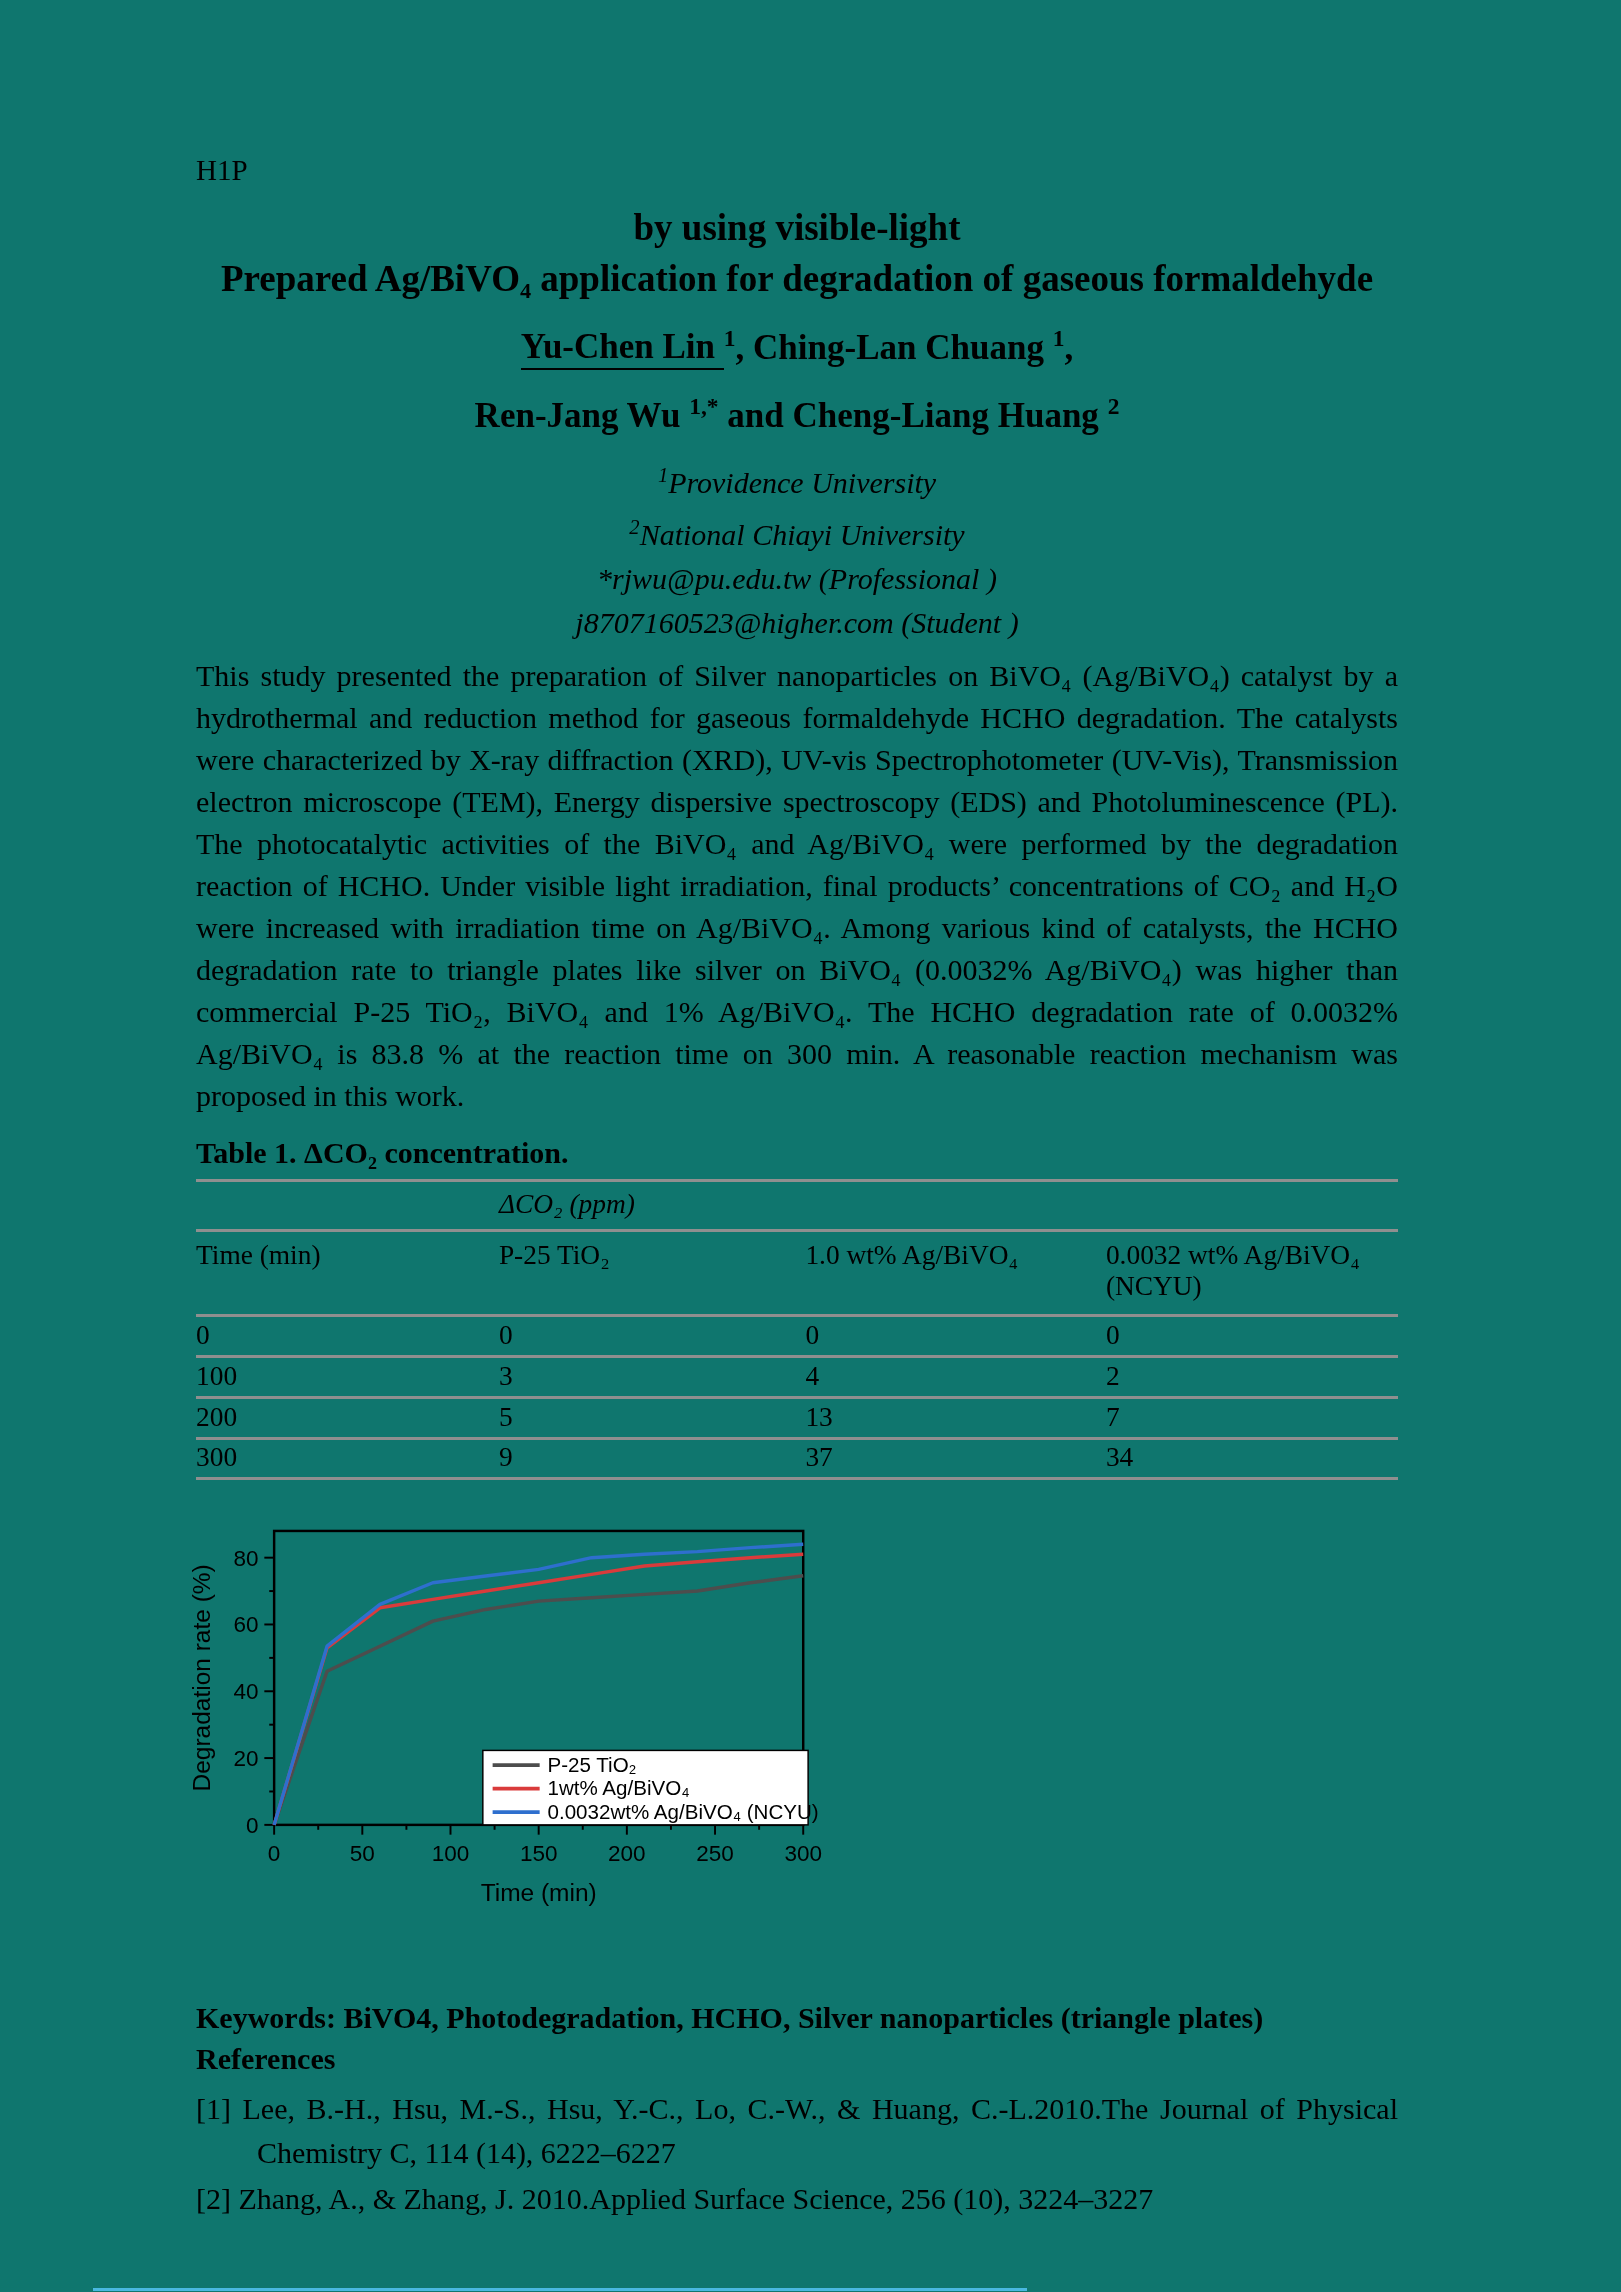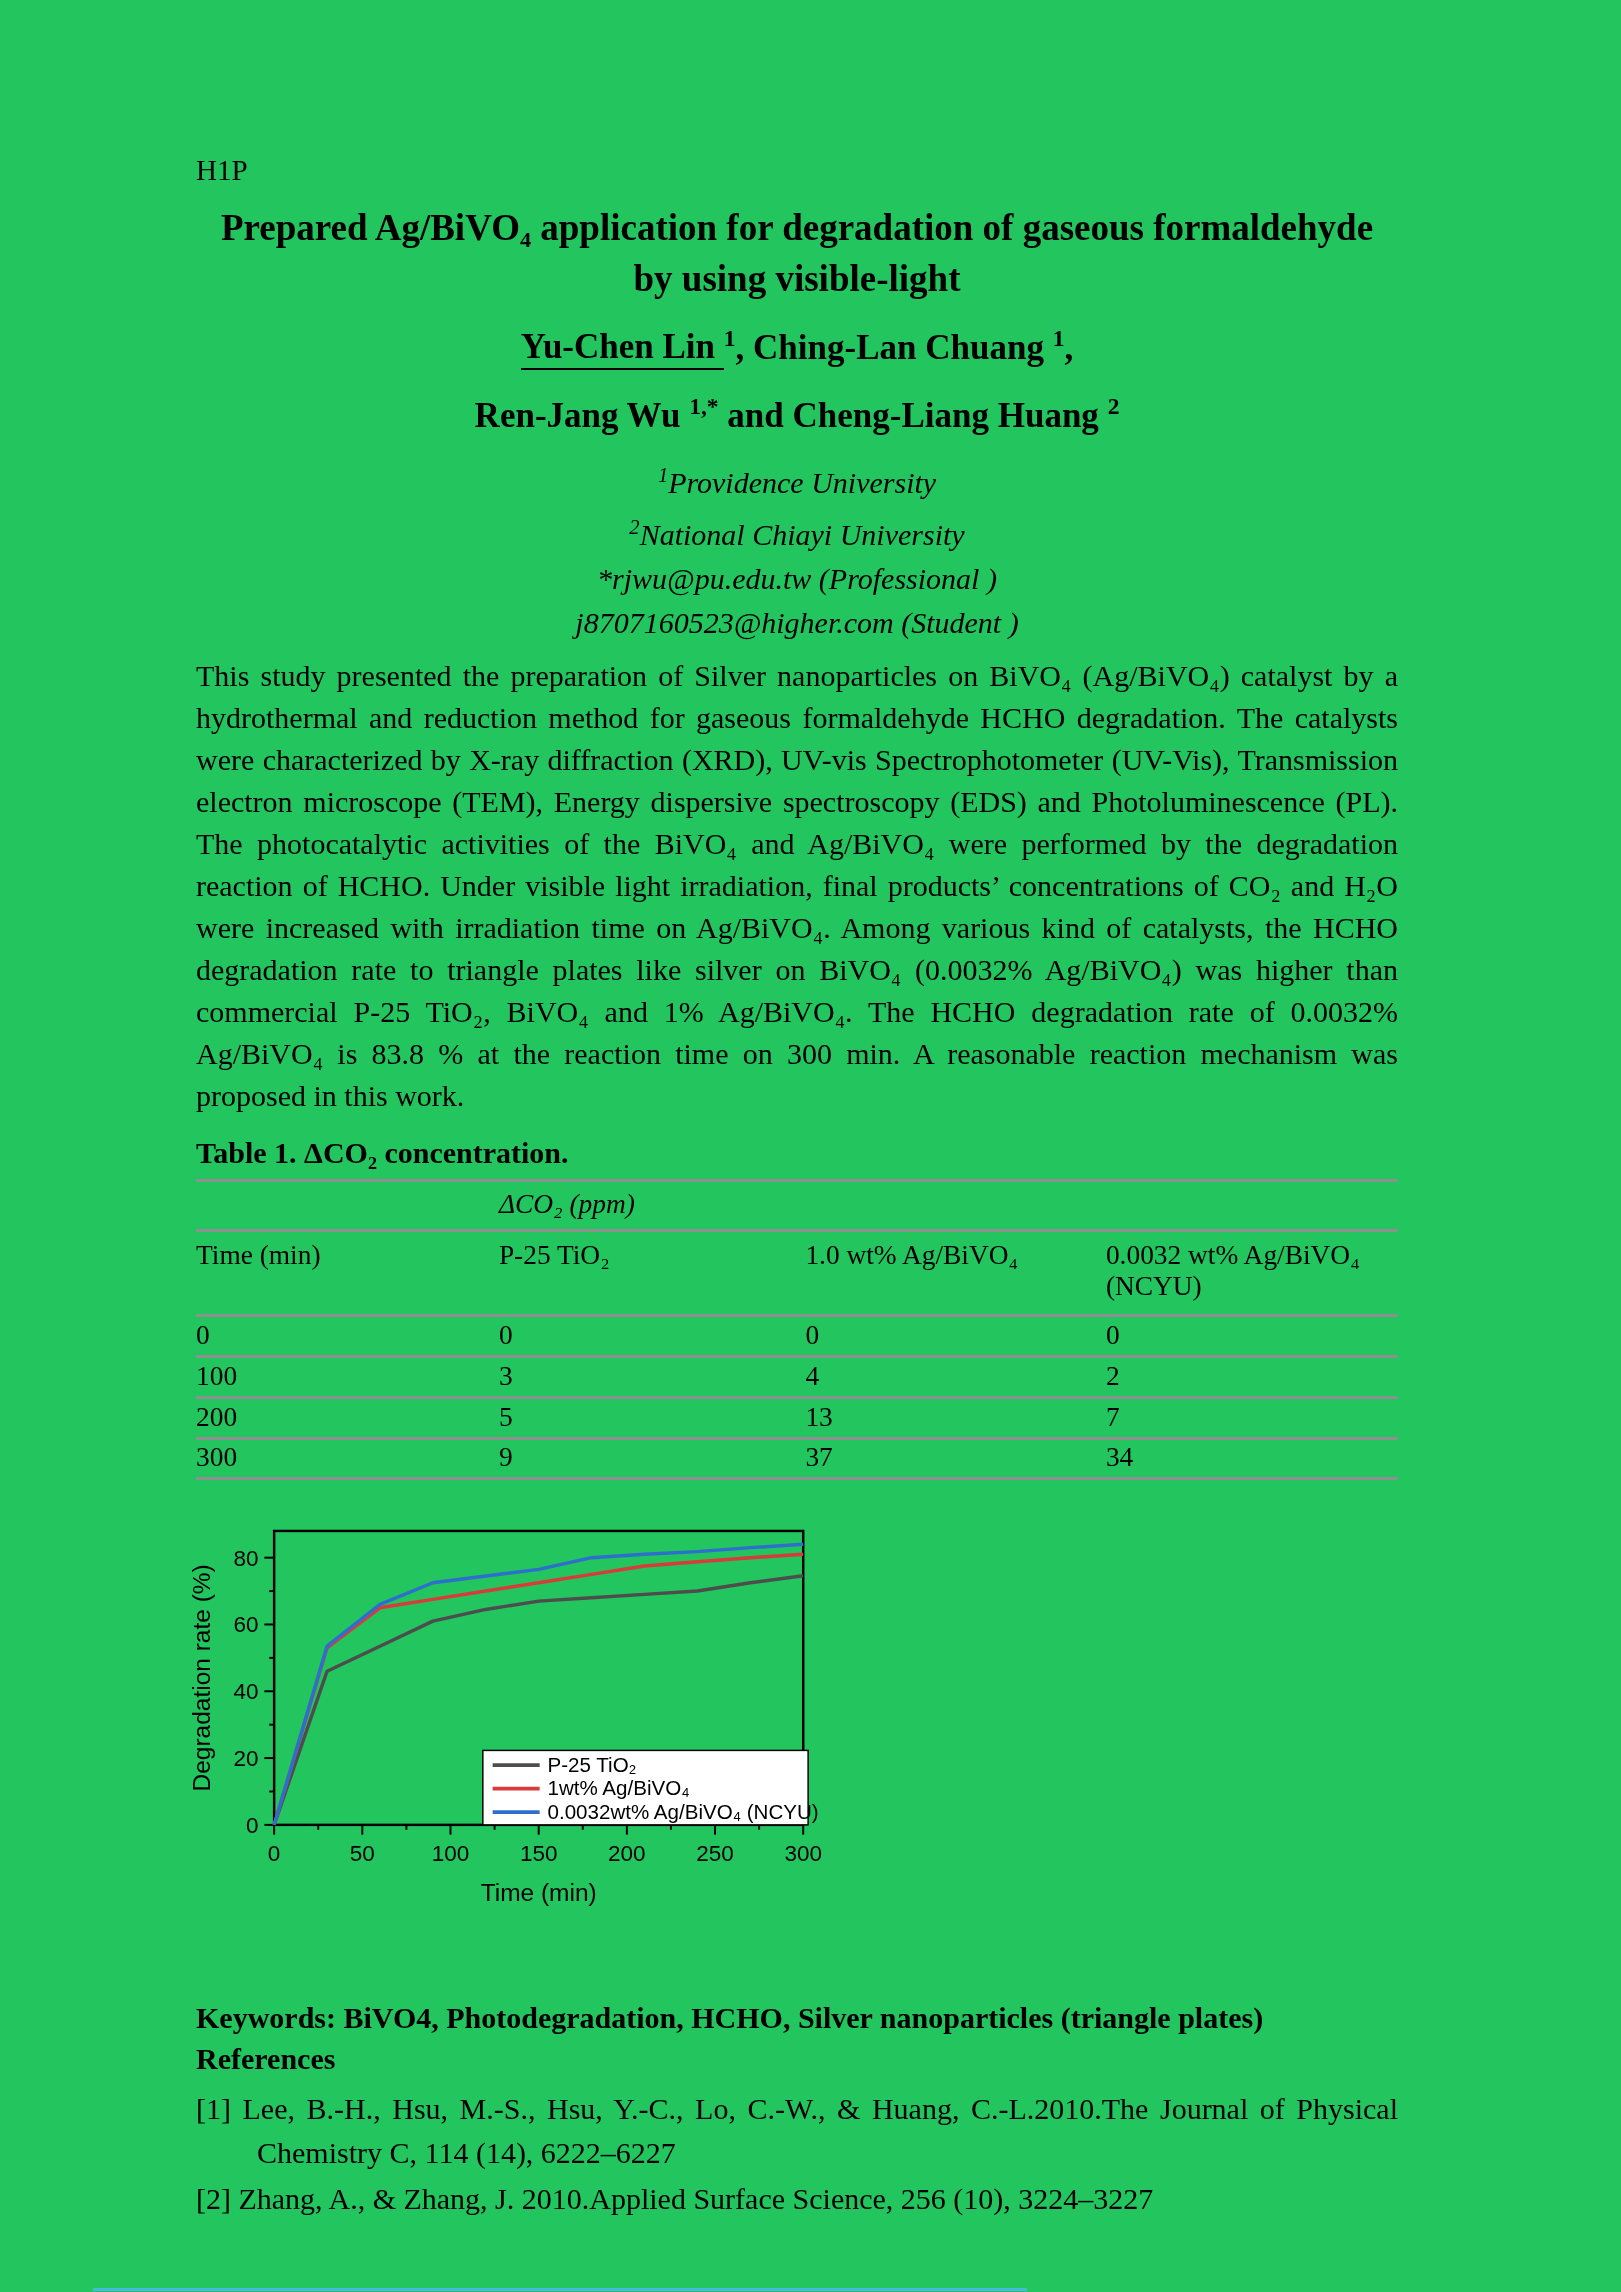--- a/index.html
+++ b/index.html
@@ -1,19 +1,19 @@
 <!DOCTYPE html>
 <html><head>
 <meta charset="utf-8">
 <style>
   html,body{margin:0;padding:0;background:#e8e8e8;}
   .page{
     position:relative;
     width:1621px;height:2293px;
-    background:#22c55e;
+    background:#0f766e;
     font-family:"Liberation Serif","DejaVu Serif",serif;
     color:#000;
     overflow:hidden;
   }
   .content{position:absolute;left:196px;top:0;width:1202px;}
   .h1p{margin-top:153px;font-size:29px;line-height:35px;}
   .title{margin-top:13.7px;text-align:center;font-weight:bold;font-size:37px;line-height:51px;}
   .authors-line{margin-top:0;text-align:center;font-weight:bold;font-size:35px;}
   .authors-line.l1{margin-top:5.9px;line-height:57px;}
   .authors-line.l2{line-height:63px;}
@@ -44,22 +44,22 @@
 </style>
 </head>
 <body>
 
 <div class="page">
   <div class="content">
 
     <div class="h1p">H1P</div>
 
     <div class="title">
+      <div>by using visible-light</div>
       <div>Prepared Ag/BiVO₄ application for degradation of gaseous formaldehyde</div>
-      <div>by using visible-light</div>
     </div>
 
     <div class="authors-line l1"><span class="u-name">Yu-Chen Lin </span><sup>1</sup><span>, Ching-Lan Chuang </span><sup>1</sup><span>,</span></div>
 
     <div class="authors-line l2"><span>Ren-Jang Wu </span><sup>1,*</sup><span> and Cheng-Liang Huang </span><sup>2</sup></div>
 
     <div class="affil">
       <div><sup>1</sup><span>Providence University</span></div>
       <div><sup>2</sup><span>National Chiayi University</span></div>
       <div>*rjwu@pu.edu.tw  (Professional )</div>

